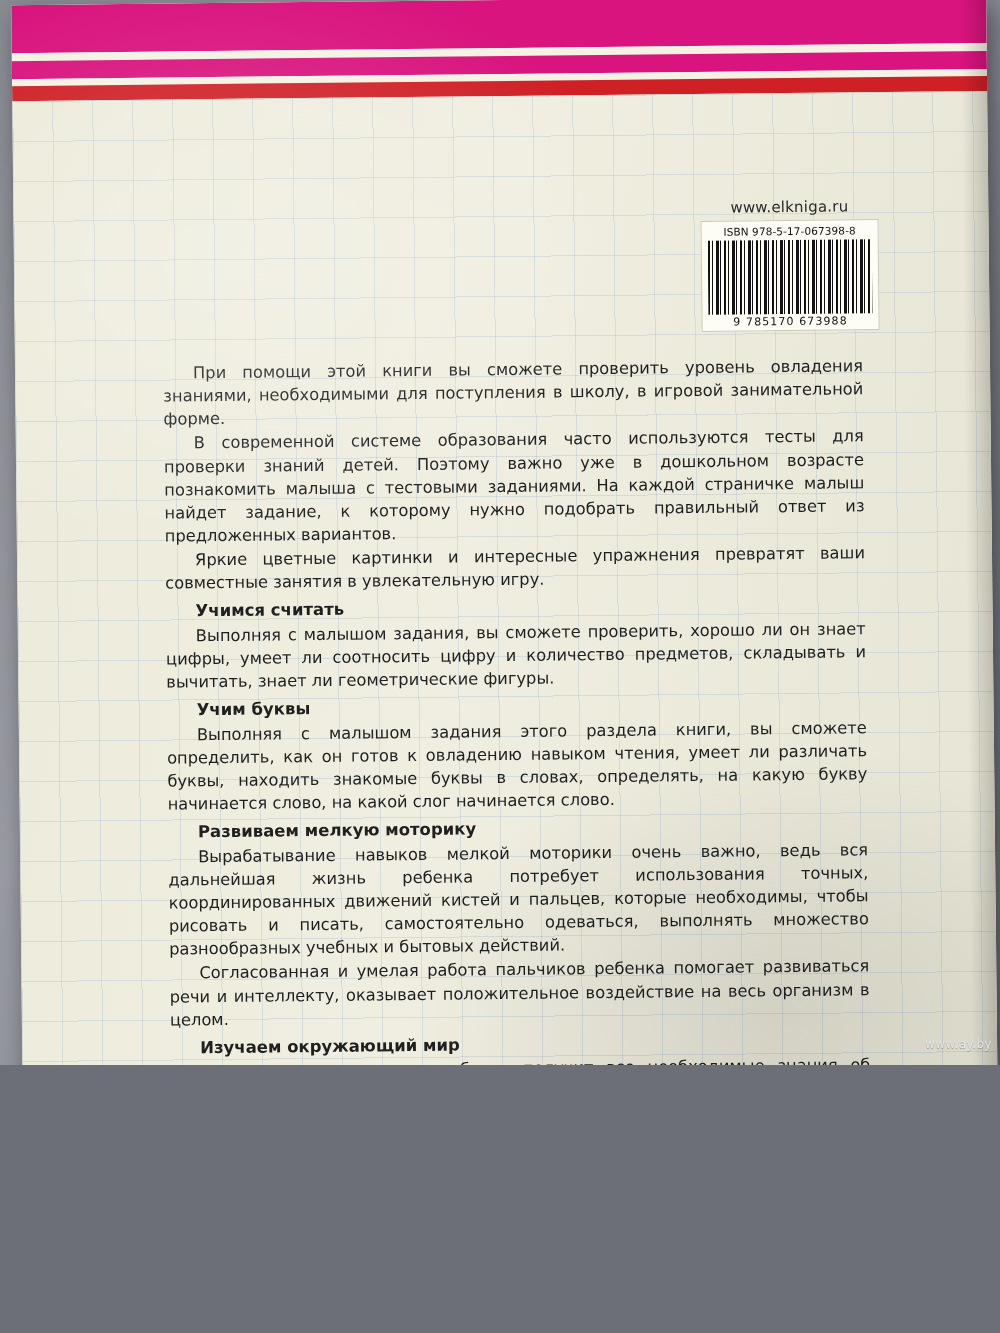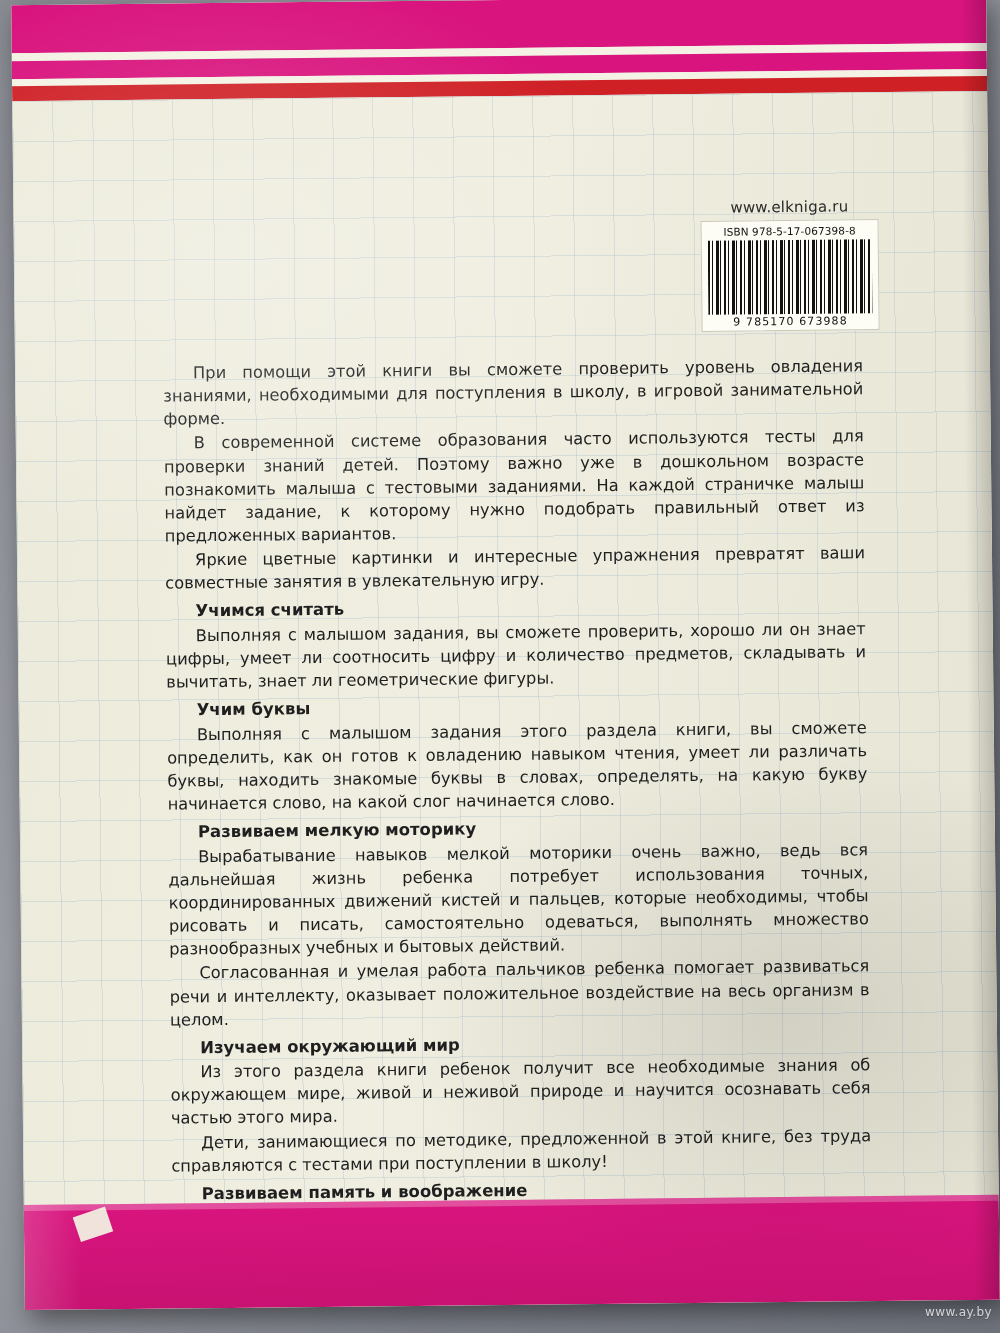--- a/index.html
+++ b/index.html
@@ -3,21 +3,21 @@
 <meta charset="utf-8">
 <style>
   html, body {
     margin: 0;
     padding: 0;
     background: #6d6f78;
   }
   #page {
     position: relative;
     width: 1000px;
-    height: 1333px;
+    height: 1065px;
     overflow: hidden;
     background: #8c8e96;
     font-family: "DejaVu Sans", sans-serif;
   }
 
   
   .photo-bg {
     position: absolute;
     inset: 0;
     background:

